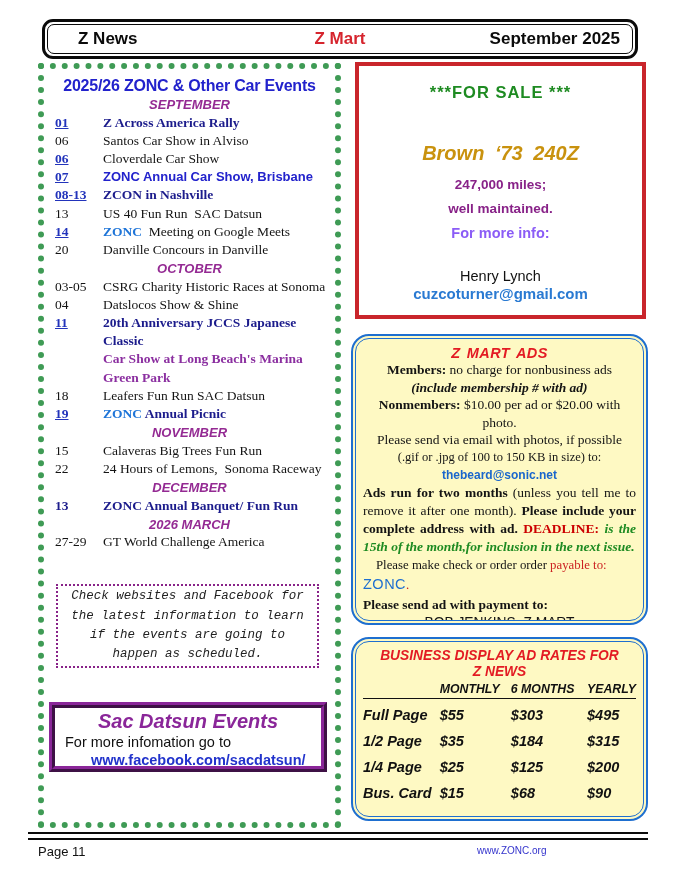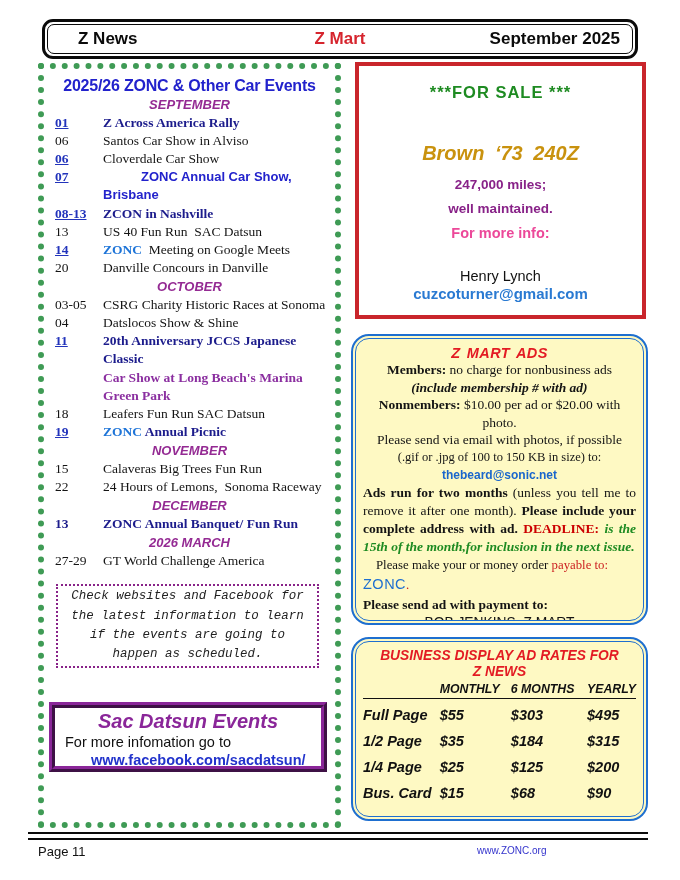--- a/index.html
+++ b/index.html
@@ -38,21 +38,21 @@
   }
   .event-row { display:flex; line-height:18.2px; font-size:13.5px; }
   .event-date { flex:0 0 48px; margin-left:11px; white-space:pre; }
   .d-link  { color:#2233bb; font-weight:bold; text-decoration:underline; cursor:pointer; }
   .d-plain { color:#141414; }
   .d-navy  { color:#1c1c8c; font-weight:bold; }
   .event-text { white-space:pre-wrap; }
   .t-plain { color:#141414; }
   .t-navy  { color:#1c1c8c; font-weight:bold; }
   .t-zonc  { color:#1f75d8; font-weight:bold; }
-  .t-comic { color:#2222cc; font-weight:bold; font-family:"Liberation Sans", sans-serif; font-size:13px;margin-left:38px; }
+  .t-comic { color:#2222cc; font-weight:bold; font-family:"Liberation Sans", sans-serif; font-size:13px; }
   .event-line2 {
     margin-left:59px; line-height:18.2px; font-size:13.5px;
     color:#8b2fa0; font-weight:bold;
   }
 
   
   .note-box {
     position:absolute; left:56px; top:584px; width:263px; height:84px;
     border:2.5px dotted #882288; background:#fff;
     display:flex; align-items:center; padding:4px 8px;
@@ -75,21 +75,21 @@
   
   .forsale-box {
     position:absolute; left:355px; top:62px; width:291px; height:257px;
     border:4.5px solid #c9252b; background:#fff; text-align:center;
     font-family:"Liberation Sans", sans-serif;
   }
   .fs-title { margin-top:17px; color:#1e8b22; font-weight:bold; font-size:16.5px; letter-spacing:1px; }
   .fs-car   { margin-top:40px; color:#c9920e; font-weight:bold; font-style:italic; font-size:20px; word-spacing:5px; }
   .fs-miles { margin-top:12px; color:#882288; font-weight:bold; font-size:13.5px; }
   .fs-maint { margin-top:9px;  color:#882288; font-weight:bold; font-size:13.5px; }
-  .fs-info  { margin-top:9px;  color:#ec4899; font-weight:bold; font-size:14.5px; }
+  .fs-info  { margin-top:9px;  color:#8b5cf6; font-weight:bold; font-size:14.5px; }
   .fs-name  { margin-top:27px; color:#111; font-size:14.5px; }
   .fs-email { margin-top:1px; color:#2a7ad2; font-weight:bold; font-size:15px; cursor:pointer; }
 
   
   .blue-box { position:absolute; border:2.5px solid #1e6fd0; border-radius:18px; padding:2px; background:#fef9c3; }
   .blue-inner { width:100%; height:100%; border:1.5px solid #1e6fd0; border-radius:14px; padding:3px 7px; overflow:hidden; }
 
   #zmart { left:351px; top:334px; width:297px; height:291px; }
   .zm-title {
     text-align:center; color:#e31b23; font-family:"Liberation Sans", sans-serif;
@@ -253,21 +253,21 @@
     <div class="blue-inner">
       <div class="zm-title">Z MART ADS</div>
       <div>
           <div class="zl zl-c"><span class="zs-b">Members:</span><span class="zs-p"> no charge for nonbusiness ads</span></div>
           <div class="zl zl-c"><span class="zs-bi">(include membership # with ad)</span></div>
           <div class="zl zl-c"><span class="zs-b">Nonmembers:</span><span class="zs-p"> $10.00 per ad or $20.00 with photo.</span></div>
           <div class="zl zl-c"><span class="zs-p">Please send via email with photos, if possible</span></div>
           <div class="zl zl-csm"><span class="zs-p">(.gif or .jpg of 100 to 150 KB in size) to:</span></div>
           <div class="zl zl-cemail"><span class="zs-email">thebeard@sonic.net</span></div>
           <div class="zl zl-para"><span class="zs-b">Ads run for two months </span><span class="zs-p">(unless you tell me to remove it after one month). </span><span class="zs-b">Please include your complete address with ad. </span><span class="zs-red">DEADLINE: </span><span class="zs-green">is the 15th of the month,for inclusion in the next issue.</span></div>
-          <div class="zl zl-pay"><span class="zs-p">Please make your or money order </span><span class="zs-payred">payable to:</span><span class="zs-p"> </span><span class="zs-zonc">ZONC</span><span class="zs-payred">.</span></div>
+          <div class="zl zl-pay"><span class="zs-p">Please make check or order order </span><span class="zs-payred">payable to:</span><span class="zs-p"> </span><span class="zs-zonc">ZONC</span><span class="zs-payred">.</span></div>
           <div class="zl zl-left"><span class="zs-b">Please send ad with payment to:</span></div>
           <div class="zl zl-addr"><span class="zs-sans">BOB JENKINS, Z MART</span></div>
         </div>
     </div>
   </div>
 
   <div class="blue-box" id="rates">
     <div class="blue-inner">
       <div class="rt-title">BUSINESS DISPLAY AD RATES FOR</div>
       <div class="rt-title" style="margin-top:0;">Z NEWS</div>

